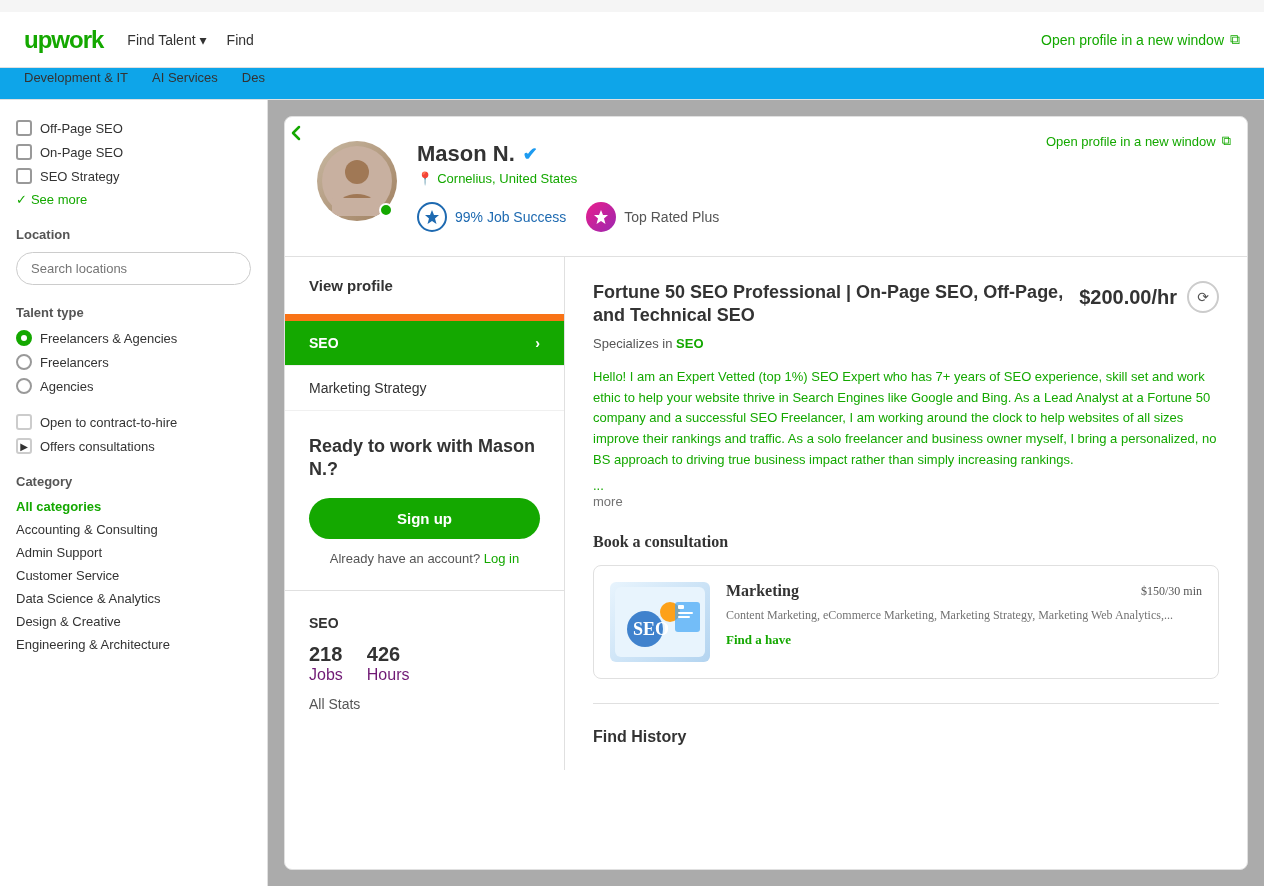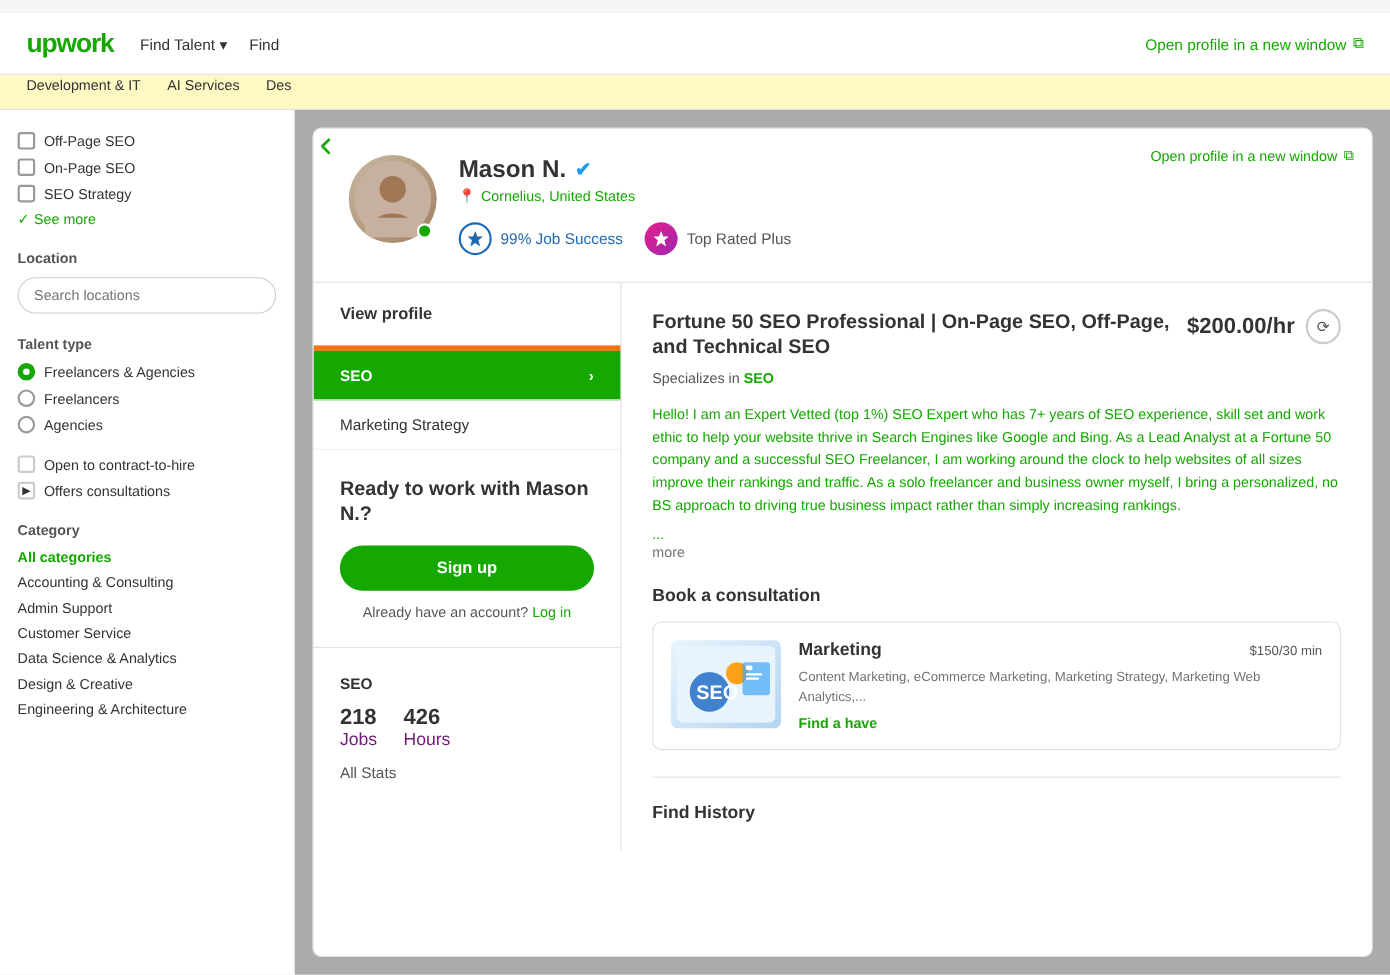--- a/index.html
+++ b/index.html
@@ -18,21 +18,21 @@
       width: 100%;
       z-index: 100;
     }
     .topnav-logo { color: #14a800; font-weight: 900; font-size: 24px; letter-spacing: -1px; margin-right: 24px; }
     .topnav-links { display: flex; gap: 20px; }
     .topnav-link { color: #333; font-size: 14px; font-weight: 500; cursor: pointer; display: flex; align-items: center; gap: 4px; }
     .topnav-right { margin-left: auto; color: #14a800; font-size: 14px; cursor: pointer; display: flex; align-items: center; gap: 6px; }
 
     
     .catbar {
-      background: #fef9c3;
+      background: #0ea5e9;
       border-bottom: 1px solid #e0e0e0;
       height: 44px;
       display: flex;
       align-items: center;
       padding: 0 24px;
       gap: 24px;
       position: fixed;
       top: 56px;
       width: 100%;
       z-index: 99;
@@ -187,21 +187,21 @@
     .profile-left {
       width: 280px; min-width: 280px;
       border-right: 1px solid #e0e0e0;
       padding: 0;
     }
     .profile-right { flex: 1; padding: 24px 28px; }
 
     
     .left-view-profile {
       padding: 20px 24px;
-      border-bottom: 5px solid #f97316;
+      border-bottom: 7px solid #f97316;
       font-size: 15px;
       font-weight: 600;
       color: #333;
       cursor: pointer;
     }
     .left-menu-item {
       padding: 14px 24px;
       font-size: 14px;
       color: #333;
       cursor: pointer;
@@ -251,21 +251,21 @@
     .rate { font-size: 20px; font-weight: 700; color: #333; white-space: nowrap; }
     .rate-icon { width: 32px; height: 32px; border-radius: 50%; border: 2px solid #ccc; display: flex; align-items: center; justify-content: center; font-size: 14px; color: #555; cursor: pointer; }
 
     .specializes { font-size: 13px; color: #555; margin-bottom: 16px; }
     .specializes span { color: #14a800; font-weight: 600; }
 
     .bio-text { font-size: 13px; color: #14a800; line-height: 1.6; }
     .bio-more { color: #737373; cursor: pointer; font-size: 13px; }
     .bio-ellipsis { color: #14a800; font-size: 13px; }
 
-    .consult-section { margin-top: 24px; }
+    .consult-section { margin-top: 24px; font-family: Liberation Serif, serif; }
     .consult-title { font-size: 16px; font-weight: 700; color: #333; margin-bottom: 14px; }
     .consult-card {
       border: 1px solid #e0e0e0;
       border-radius: 8px;
       padding: 16px;
       display: flex;
       gap: 16px;
       align-items: flex-start;
     }
     .consult-img {

